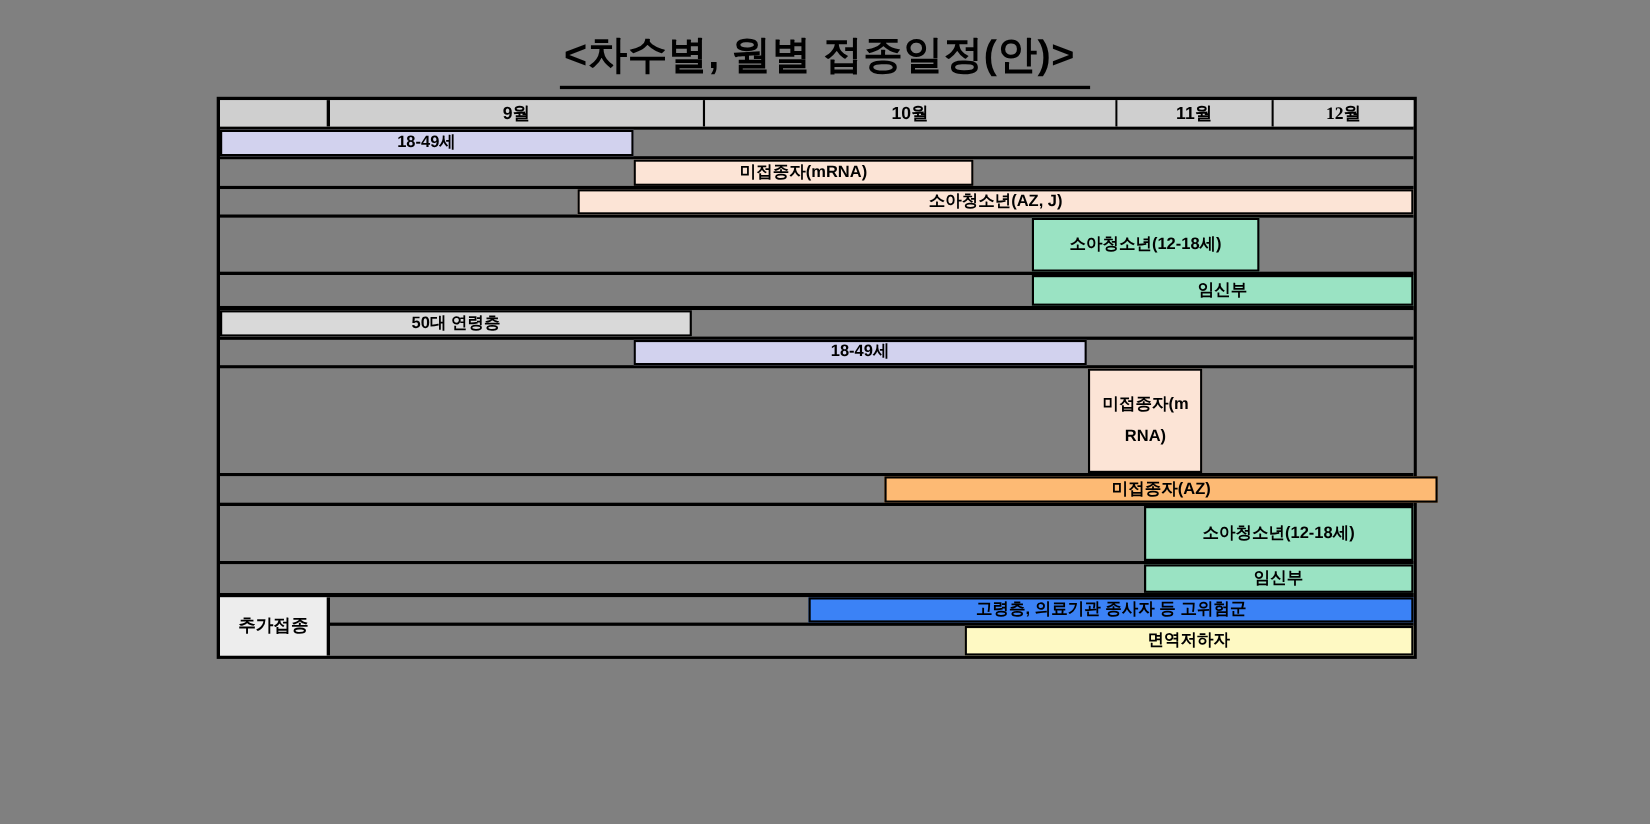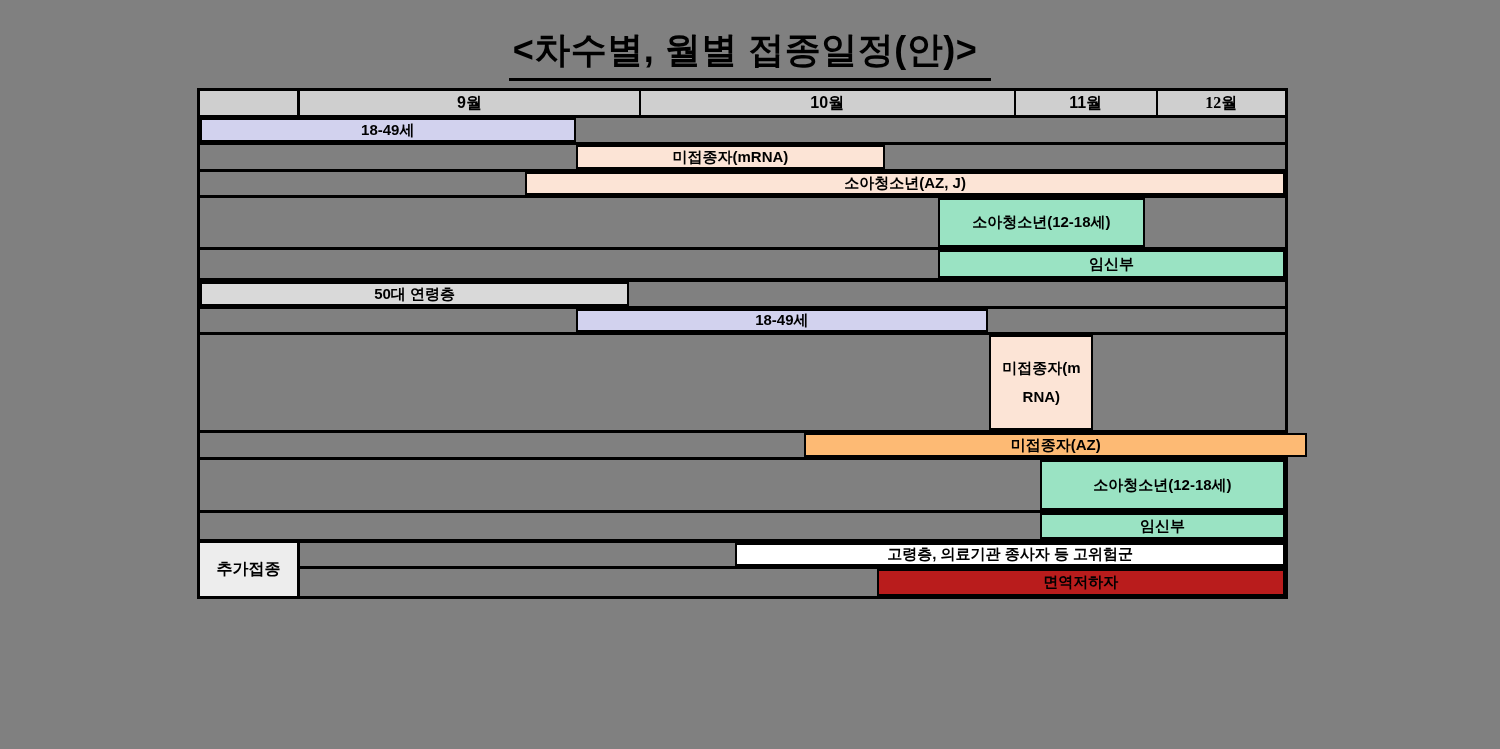--- a/index.html
+++ b/index.html
@@ -130,21 +130,21 @@
           </div>
           <div class="chart-row" style="height: 26px;">
             <div class="gantt-bar" style="left: 77.4%; width: 22.6%; background: rgb(154, 227, 195);">임신부</div>
           </div>
         </div>
       </div>
       <div class="section">
         <div class="label-col">추가접종</div>
         <div class="section-rows">
           <div class="chart-row" style="height: 26px;">
-            <div class="gantt-bar" style="left: 44.2%; width: 55.8%; background: #ffffff;">고령층, 의료기관 종사자 등 고위험군</div>
+            <div class="gantt-bar" style="left: 44.2%; width: 55.8%; background: #3b82f6;">고령층, 의료기관 종사자 등 고위험군</div>
           </div>
           <div class="chart-row" style="height: 27px;">
-            <div class="gantt-bar" style="left: 58.53%; width: 41.47%; background: #b91c1c;">면역저하자</div>
+            <div class="gantt-bar" style="left: 58.53%; width: 41.47%; background: #fef9c3;">면역저하자</div>
           </div>
         </div>
       </div>
     </div>
 </div>
 
 </body></html>

